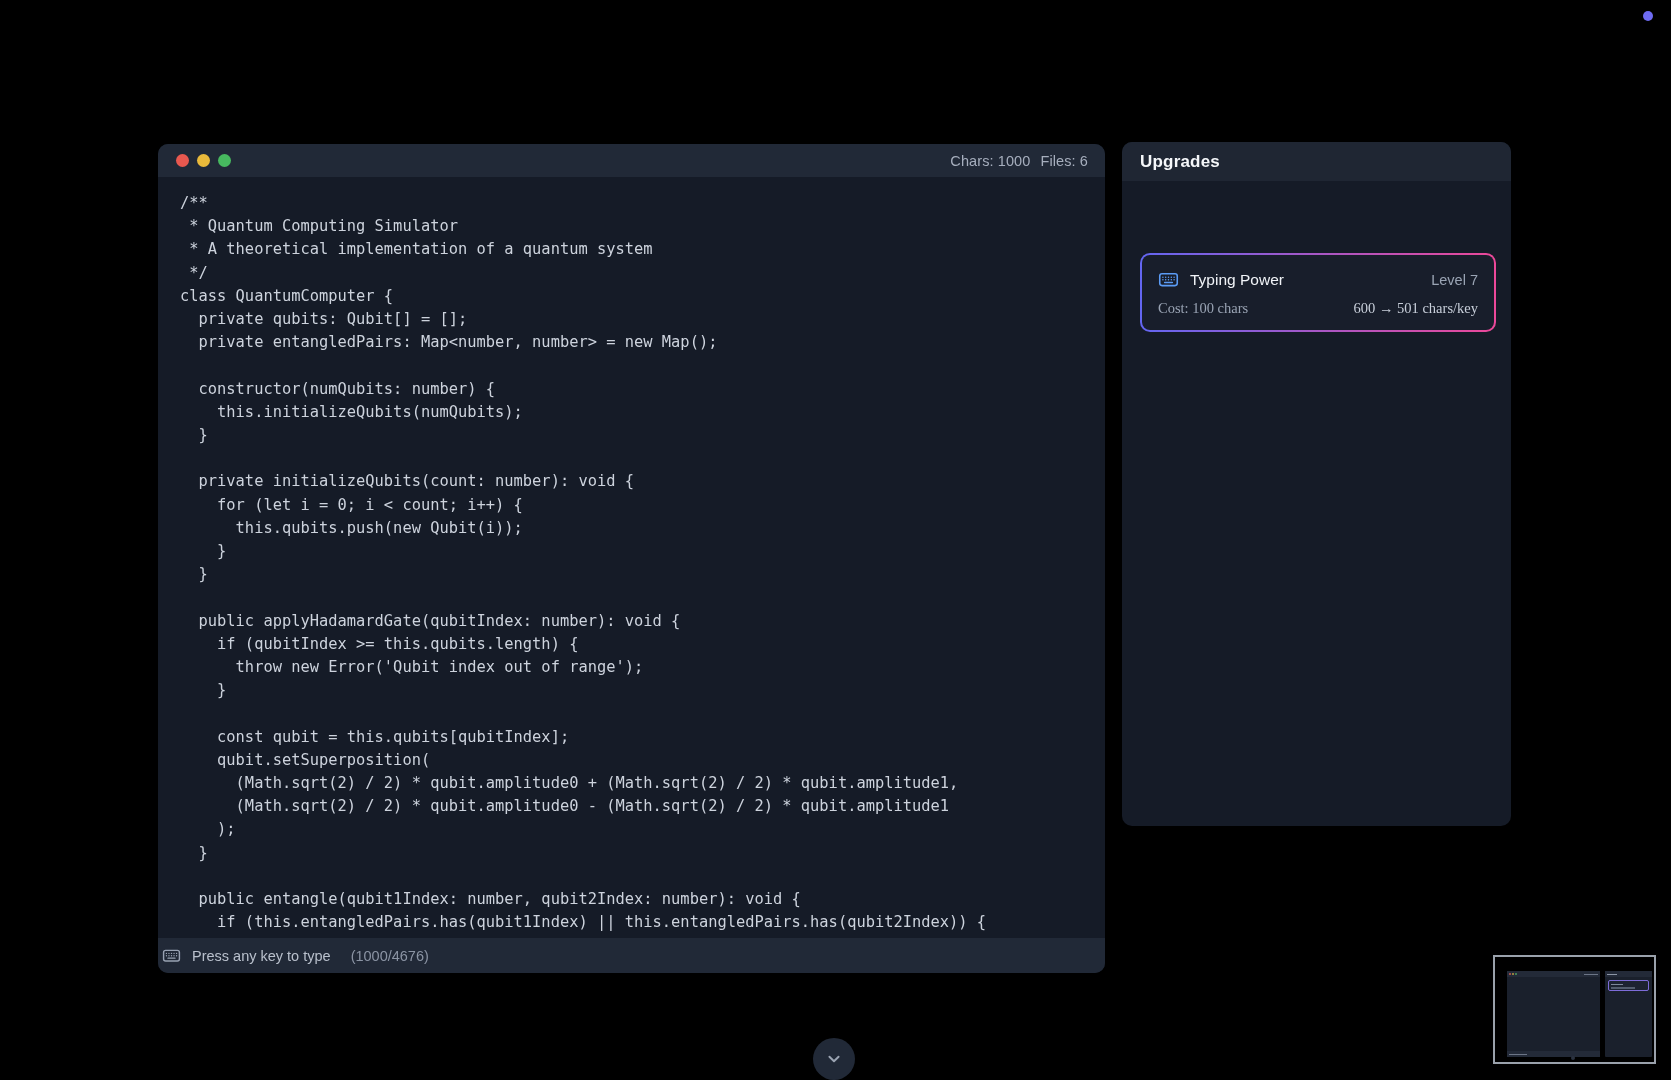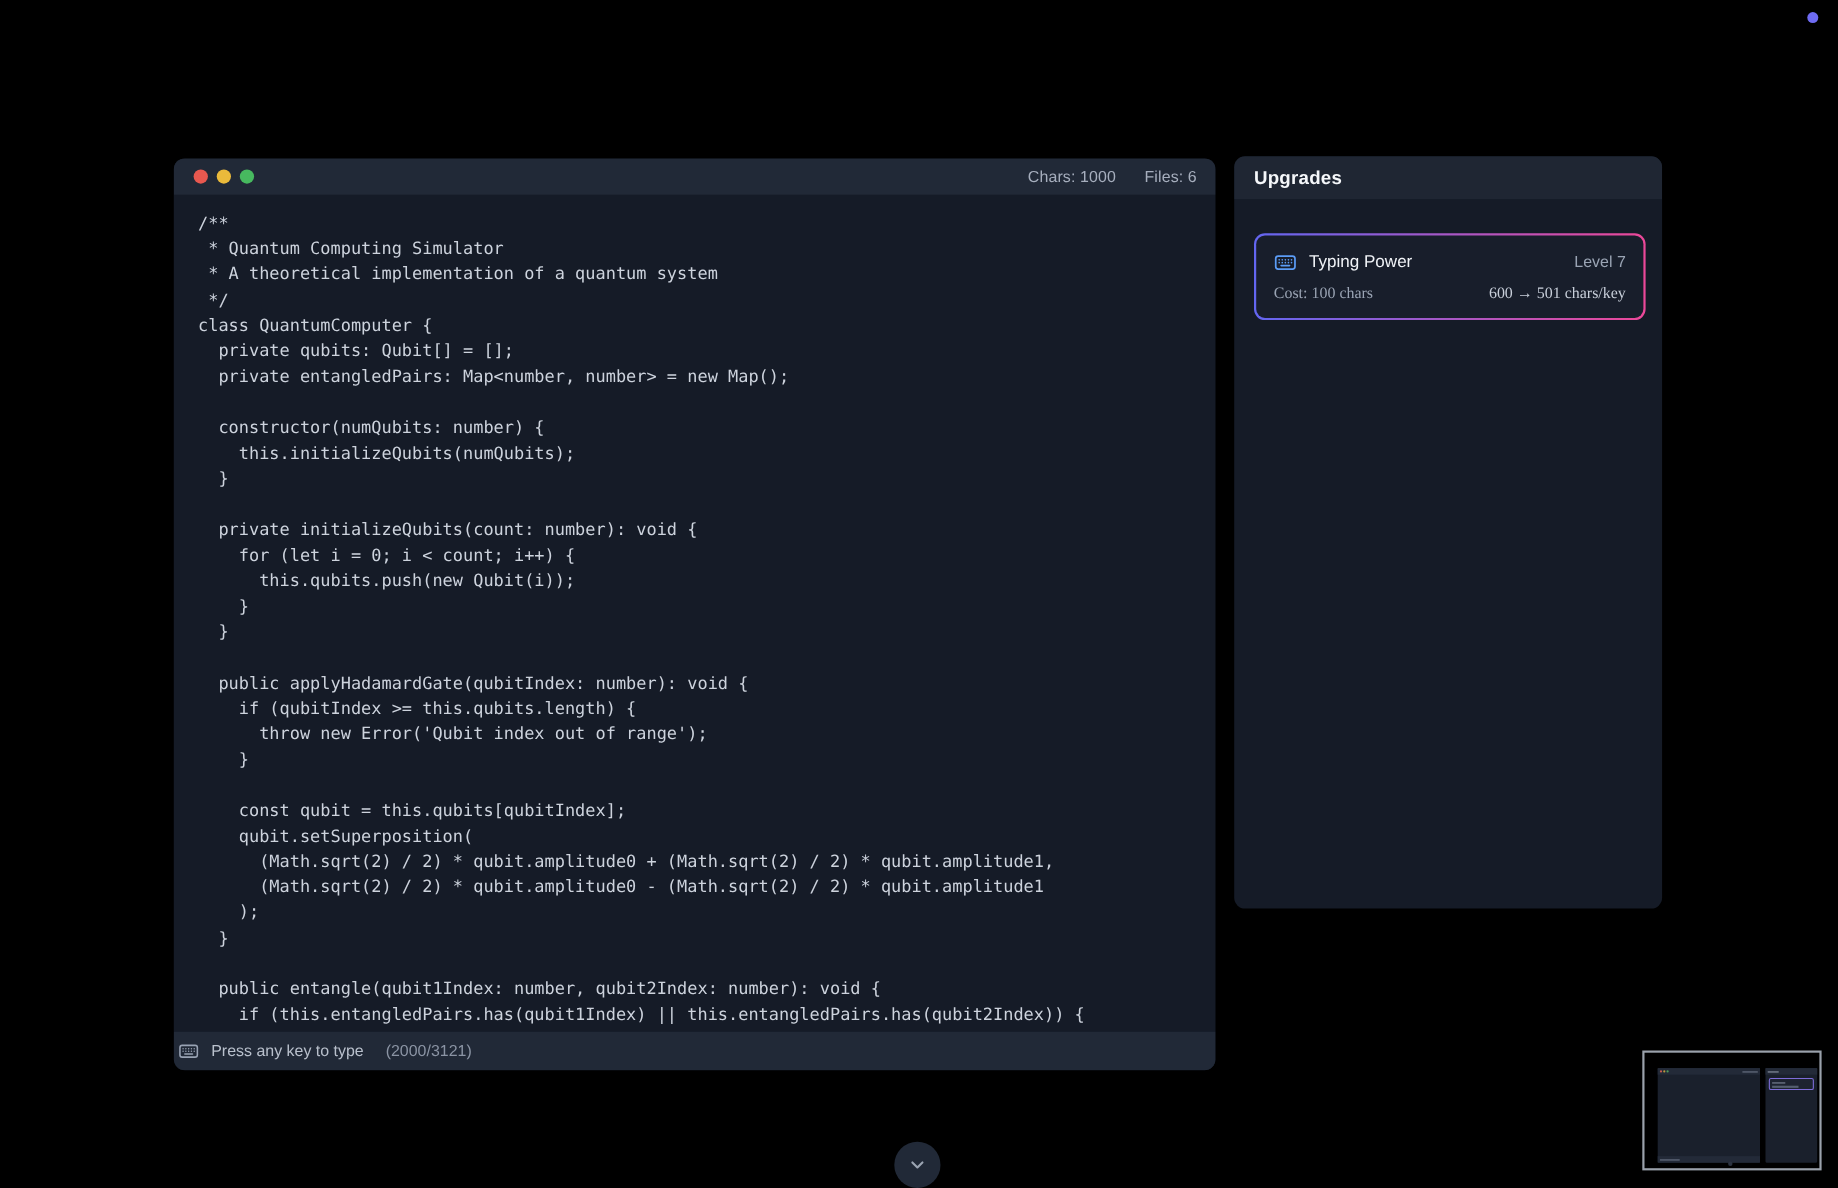--- a/index.html
+++ b/index.html
@@ -17,21 +17,21 @@
   .window { position:absolute; border-radius:10px; overflow:hidden; }
   .editor { left:158px; top:144px; width:947px; height:829px; background:#151b27;
     display:flex; flex-direction:column; }
   .titlebar { height:33px; background:#212937; flex:0 0 auto; display:flex;
     align-items:center; padding:0 17px 0 18px; }
   .lights { display:flex; gap:8px; align-items:center; }
   .light { width:13px; height:13px; border-radius:50%; display:inline-block; }
   .light.red { background:#e8584f; }
   .light.yellow { background:#eaba3b; }
   .light.green { background:#47b95f; }
-  .title-stats { margin-left:auto; display:flex; gap:26px; font-size:14.5px;
+  .title-stats { margin-left:auto; display:flex; gap:10px; font-size:14.5px;
     color:#a6aebd; letter-spacing:.1px; }
 
   .code-area { flex:1 1 auto; overflow:hidden; position:relative; }
   .code { position:absolute; left:22px; top:15px; right:10px;
     font-family:"DejaVu Sans Mono", monospace; font-size:15.4px; line-height:23.2px;
     color:#cdd3dd; white-space:pre; }
 
   .statusbar { height:35px; background:#212937; flex:0 0 auto; display:flex;
     align-items:center; padding:0 4px; gap:11px; }
   .statusbar .kb-icon { color:#98a2b3; flex:0 0 auto; }
@@ -40,21 +40,21 @@
 
   
   .panel { left:1122px; top:142px; width:389px; height:684px; background:#151b27;
     display:flex; flex-direction:column; }
   .panel-header { height:39px; background:#1f2633; display:flex; align-items:center;
     padding:0 18px; flex:0 0 auto; }
   .panel-header h1 { font-size:17px; font-weight:700; color:#f5f7fa; letter-spacing:.2px; }
   .panel-body { flex:1 1 auto; padding:31px 15px 0 18px; }
 
   .upgrade-card { border-radius:10px; padding:2px; cursor:pointer;
-    background:linear-gradient(90deg,#6366f1,#ec4899); }
+    background:linear-gradient(90deg,#6366f1,#ec4899);margin-top:41px; }
   .card-inner { background:#181e2b; border-radius:8px; padding:14px 16px 13px 16px; }
   .card-row { display:flex; align-items:center; }
   .card-row + .card-row { margin-top:10px;font-family:Liberation Serif, serif; }
   .card-icon { color:#5b9cf6; margin-right:11px; flex:0 0 auto; }
   .card-name { font-size:15.5px; font-weight:500; color:#f0f3f7; }
   .card-level { margin-left:auto; font-size:14.5px; color:#9aa4b4; }
   .card-cost { font-size:14.5px; color:#9aa4b4; }
   .card-effect { margin-left:auto; font-size:14.5px; color:#c8cfda; }
 
   
@@ -142,21 +142,21 @@
     <div class="statusbar">
       <svg class="kb-icon" width="19" height="19" viewBox="0 0 24 24" fill="none" stroke="currentColor">
         <rect x="2" y="5.5" width="20" height="13.5" rx="2.6" stroke-width="1.8"></rect>
         <g stroke-width="1.7" stroke-linecap="round">
           <path d="M5.6 9.4h.01M8.8 9.4h.01M12 9.4h.01M15.2 9.4h.01M18.4 9.4h.01"></path>
           <path d="M5.6 12.3h.01M8.8 12.3h.01M12 12.3h.01M15.2 12.3h.01M18.4 12.3h.01"></path>
           <path d="M7.6 15.4h8.8"></path>
         </g>
       </svg>
       <span class="status-prompt">Press any key to type</span>
-      <span class="status-progress">(2000/3121)</span>
+      <span class="status-progress">(1000/4676)</span>
     </div>
   </div>
 
   <aside class="window panel">
     <div class="panel-header">
       <h1>Upgrades</h1>
     </div>
     <div class="panel-body">
       <div class="upgrade-card">
         <div class="card-inner">

